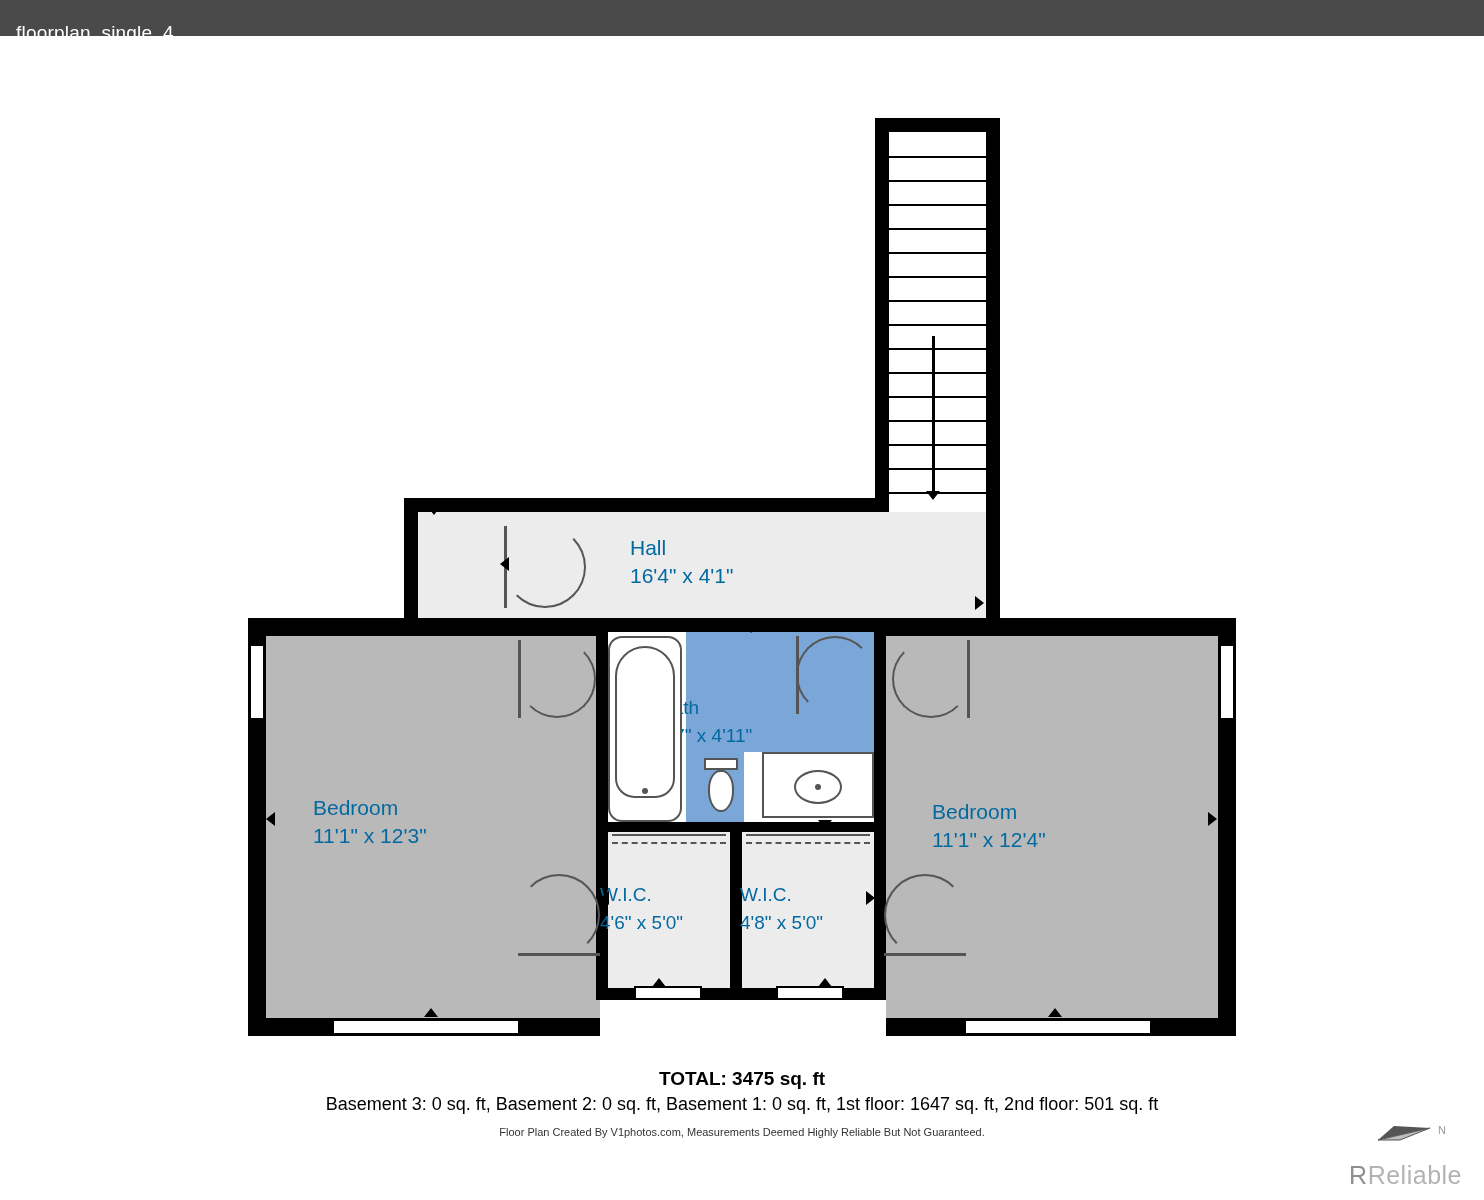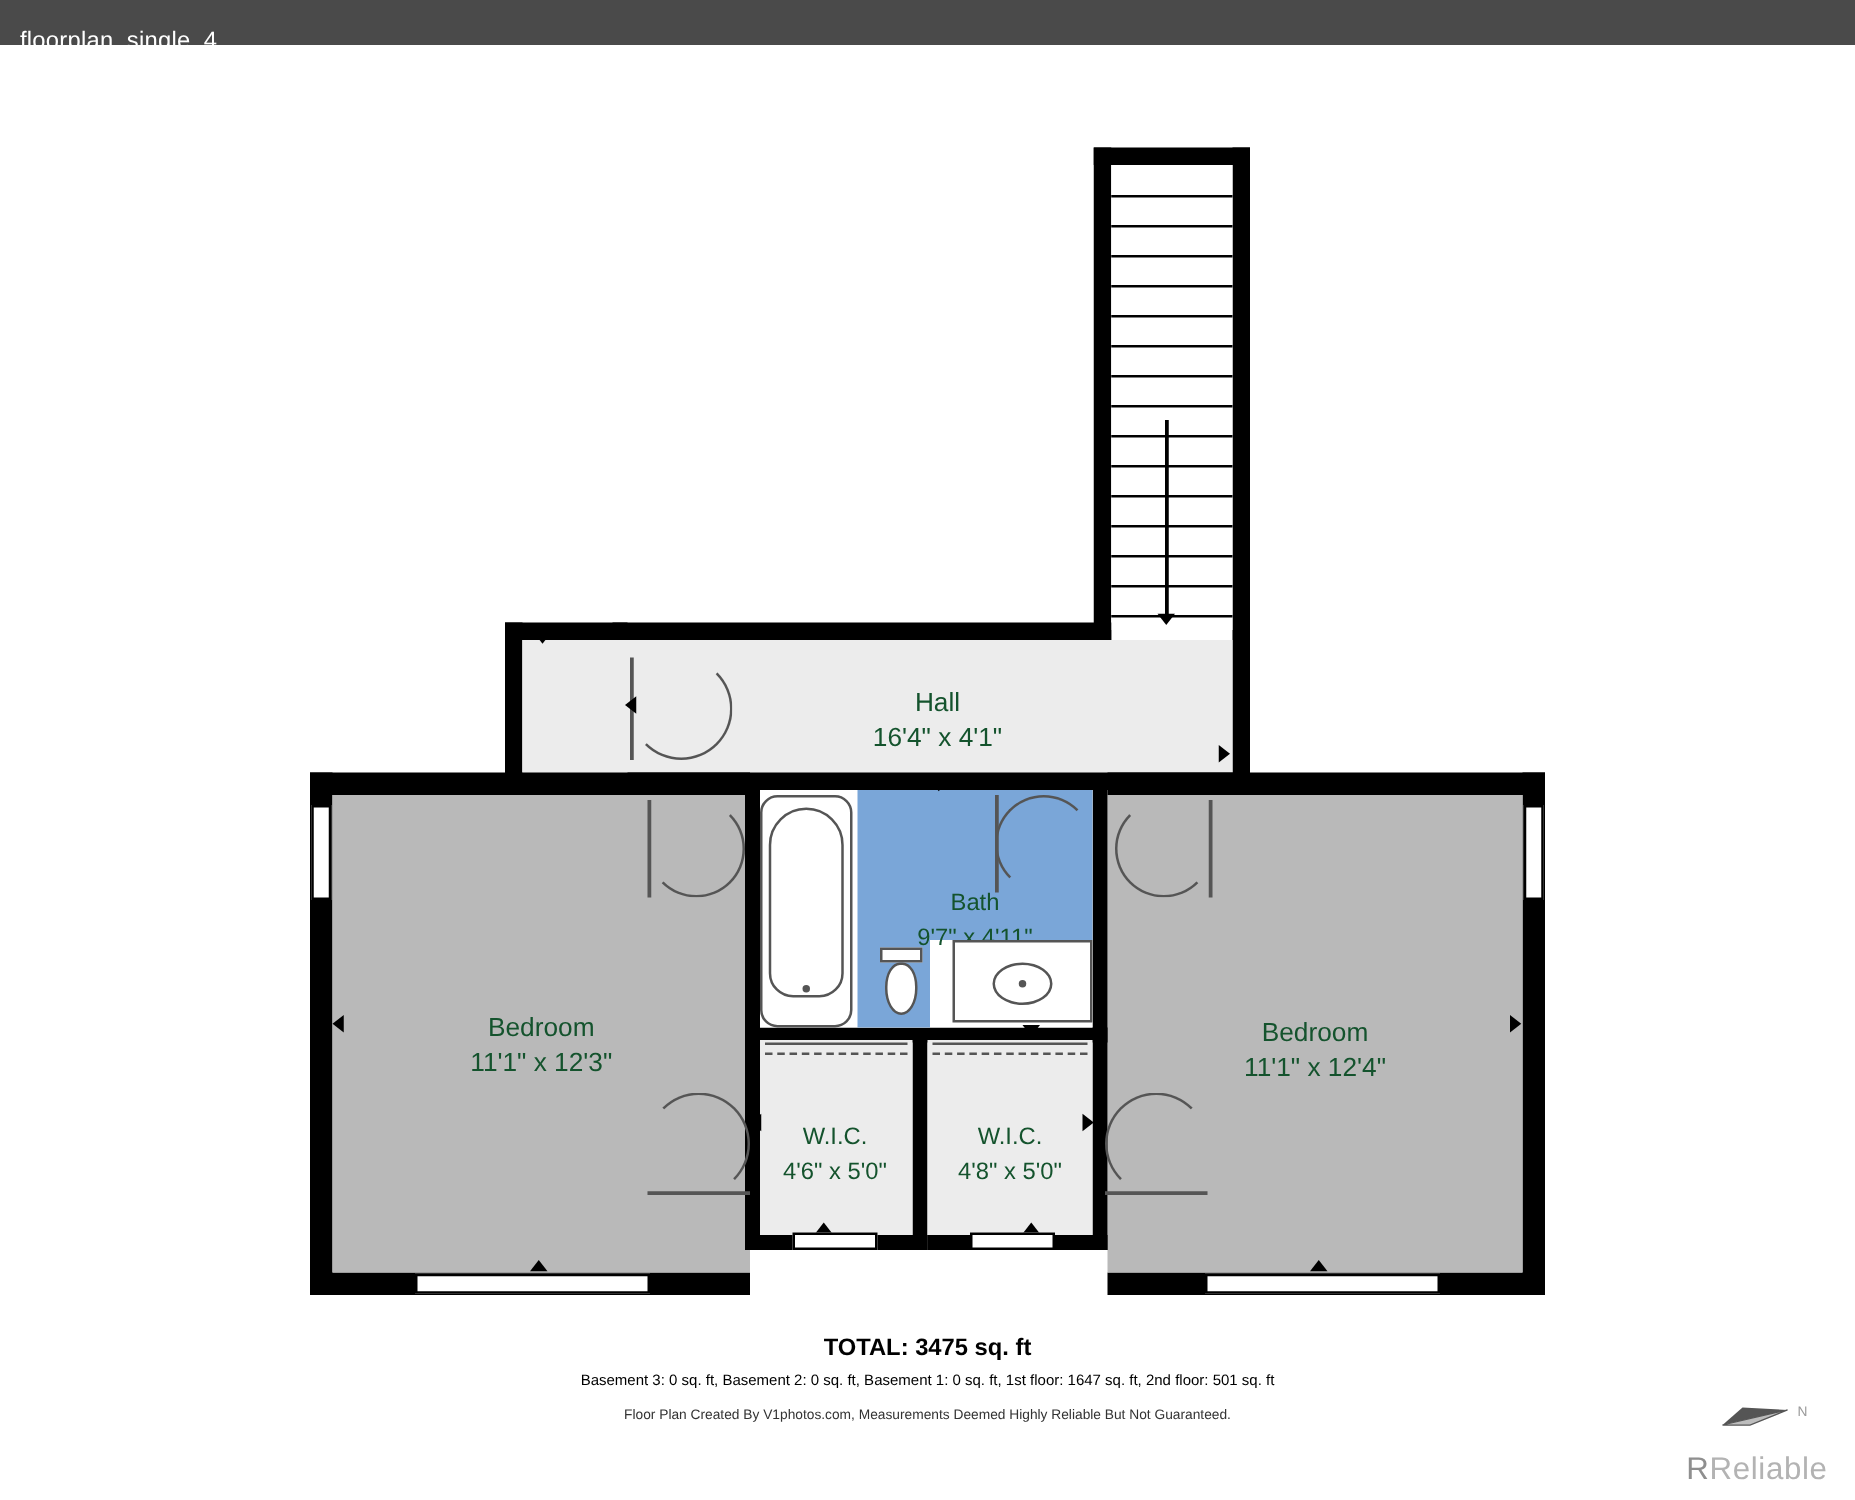--- a/index.html
+++ b/index.html
@@ -46,26 +46,24 @@
     position: absolute;
     box-sizing: border-box;
   }
   .room-gray   { background: #b9b9b9; }
   .room-light  { background: #ececec; }
   .room-white  { background: #ffffff; }
   .room-blue   { background: #7aa6d8; }
 
   .label {
     position: absolute;
-    text-align: center;
-    color: #14532d;
+    color: #0369a1;
     font-size: 21px;
     line-height: 28px;
     white-space: nowrap;
-    margin-top: 15px;
   }
   .label .rname { display:block; font-size: 21px; }
   .label .rdim  { display:block; font-size: 21px; }
 
   .label-small .rname,
   .label-small .rdim { font-size: 19px; }
 
   
   .door {
     position: absolute;
@@ -170,21 +168,21 @@
     width: 1484px;
     text-align: center;
     color: #000000;
   }
   #footer .total {
     font-size: 19px;
     font-weight: bold;
     margin-bottom: 2px;
   }
   #footer .line {
-    font-size: 12px;
+    font-size: 18px;
     line-height: 24px;
   }
   #footer .disclaimer {
     margin-top: 10px;
     font-size: 11px;
     color: #333;
   }
 
   
   #brand {

